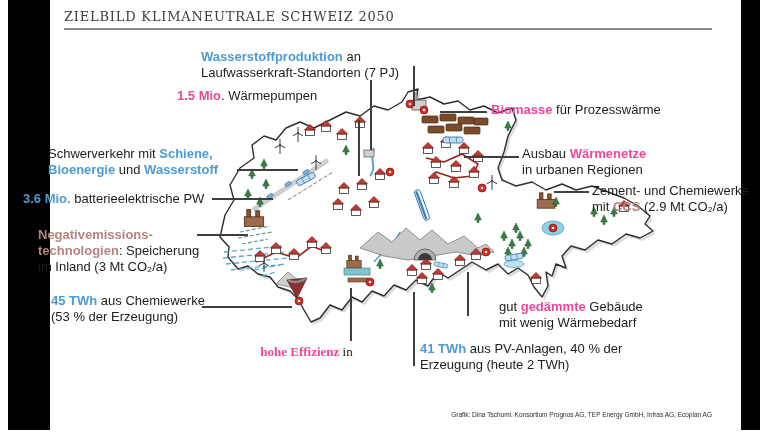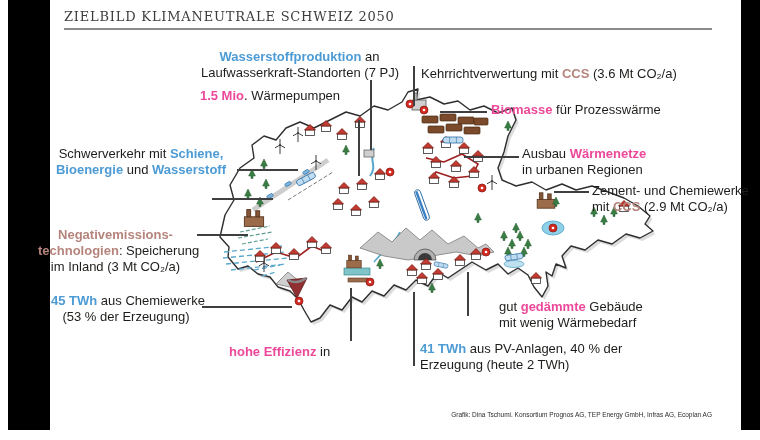--- a/index.html
+++ b/index.html
@@ -5,21 +5,21 @@
   html,body{margin:0;padding:0;background:#fff;}
   #stage{position:relative;width:760px;height:440px;background:#fff;overflow:hidden;
          font-family:"Liberation Sans","DejaVu Sans",sans-serif;margin-left:8px;}
   .bar{position:absolute;top:0;width:42px;height:430px;background:#000;}
   #bar-right{left:733px;width:27px;}
   #title{position:absolute;left:56px;top:9px;font-family:"DejaVu Serif","Liberation Serif",serif;
          font-size:13px;letter-spacing:.8px;color:#3d3d3d;white-space:nowrap;}
   #rule{position:absolute;left:56px;top:28px;width:648px;height:2px;background:#8a8a8a;}
   .lbl{position:absolute;font-size:13px;line-height:16px;color:#1d1d1b;}
   .lbl div{white-space:nowrap;}
-  .r{text-align:center;} .c{text-align:left;}
+  .r{text-align:left;} .c{text-align:center;font-family:Liberation Serif, serif;}
   b.blue{color:#4d9bd5;} b.red{color:#ec4899;} b.ccs{color:#b5847c;}
   .ld{position:absolute;background:#3f3f3f;}
   .v{width:1.5px;} .h{height:1.5px;}
   #credit{position:absolute;left:400px;top:411px;width:304px;text-align:right;
           font-size:6.5px;color:#2b2b2b;white-space:nowrap;}
   svg{position:absolute;left:0;top:0;}
 </style>
 </head>
 <body>
 
@@ -223,33 +223,33 @@
 
   <div class="lbl r" style="left:193px;top:49px;width:197px">
     <div><b class="blue">Wasserstoffproduktion</b><span> an</span></div>
     <div><span>Laufwasserkraft-Standorten (7 PJ)</span></div>
   </div>
 
   <div class="lbl r" style="left:169px;top:88px;width:186px">
     <div><b class="red">1.5 Mio</b><span>. Wärmepumpen</span></div>
   </div>
 
-  <div class="lbl" style="left:413px;top:66px">
-    <div><span>Kehrrichtverwertung mit </span><b class="ccs">CCS</b><span> (3.6 Mt CO₂/a)</span></div>
-  </div>
 
   <div class="lbl" style="left:483px;top:102px">
     <div><b class="red">Biomasse</b><span> für Prozesswärme</span></div>
   </div>
 
   <div class="lbl r" style="left:40px;top:146px;width:186px">
     <div><span>Schwerverkehr mit </span><b class="blue">Schiene,</b></div>
     <div><b class="blue">Bioenergie</b><span> und </span><b class="blue">Wasserstoff</b></div>
   </div>
 
+  <div class="lbl r" style="left:15px;top:191px;width:186px">
+    <div><b class="blue">3.6 Mio</b><span>. batterieelektrische PW</span></div>
+  </div>
 
   <div class="lbl r" style="left:30px;top:227px;width:155px">
     <div><b class="ccs">Negativemissions-</b></div>
     <div><b class="ccs">technologien</b><span>: Speicherung</span></div>
     <div><span>im Inland (3 Mt CO₂/a)</span></div>
   </div>
 
   <div class="lbl r" style="left:43px;top:293px;width:150px">
     <div><b class="blue">45 TWh</b><span> aus Chemiewerke</span></div>
     <div><span>(53 % der Erzeugung)</span></div>

